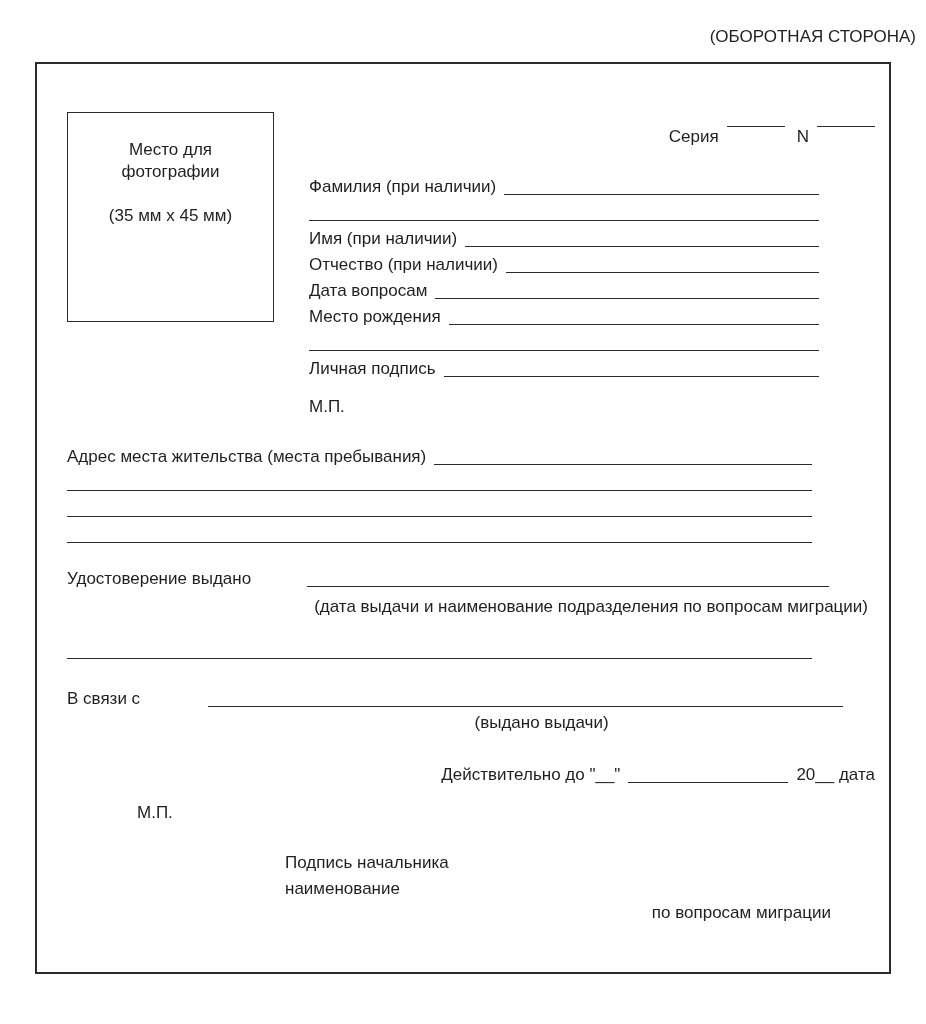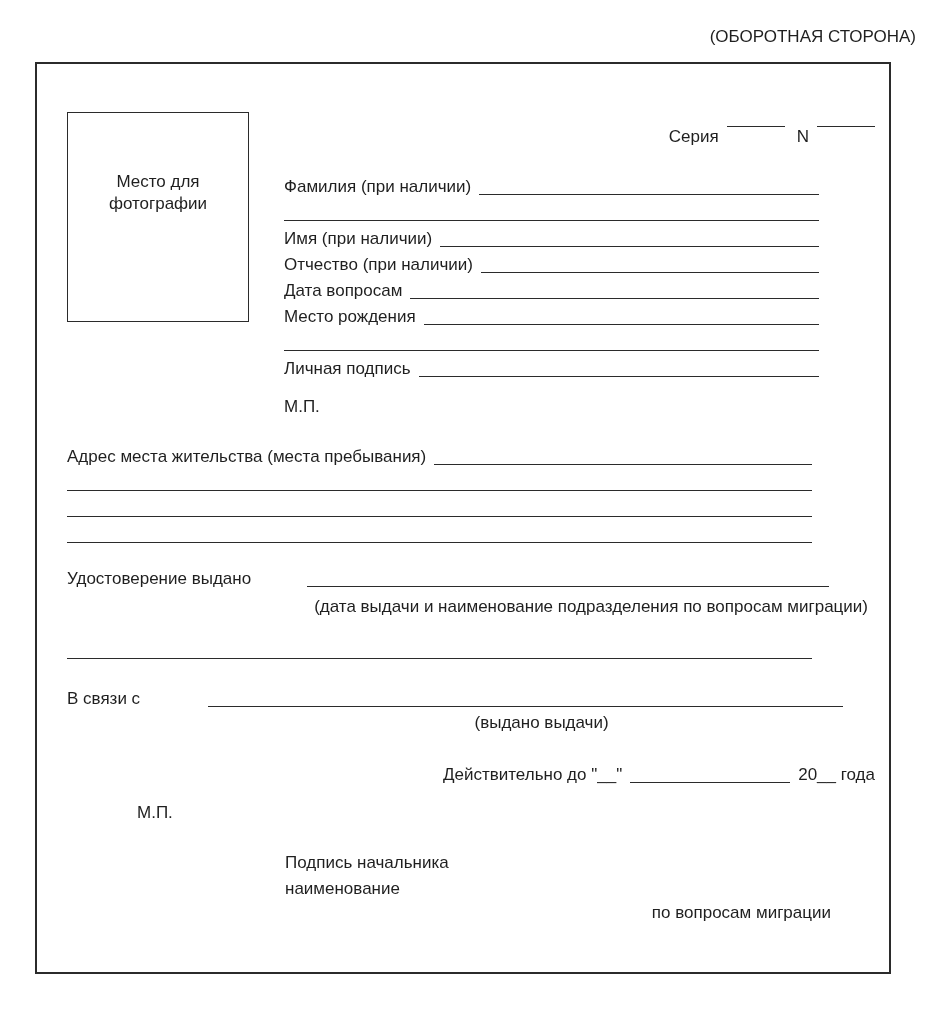--- a/index.html
+++ b/index.html
@@ -17,25 +17,25 @@
     padding: 26px 10px 0 0;
   }
   .form-box {
     margin: 14px 35px 0 35px;
     border: 2px solid #2b2b2b;
     padding: 48px 14px 44px 30px;
   }
   .top-section { display: flex; align-items: flex-start; }
   .photo-box {
     flex: none;
-    width: 182px;
+    width: 207px;
     height: 210px;
     border: 1.5px solid #2b2b2b;
     text-align: center;
-    padding-top: 58px;
+    padding-top: 26px;
   }
   .photo-text { width: 140px; margin: 0 auto; }
   .photo-size { margin-top: 22px; }
   .right-col { flex: 1; margin-left: 35px; min-width: 0; }
   .seriya-row {
     display: flex; justify-content: flex-end; align-items: flex-start;
     height: 22px; margin-top: 14px;
   }
   .fill {
     flex: 1;
@@ -84,20 +84,21 @@
 <body>
 
 <div class="page-note">(ОБОРОТНАЯ СТОРОНА)</div>
 
 <div class="form-box">
 
   <div class="top-section">
 
     <div class="photo-box">
       <div class="photo-text">Место для фотографии</div>
+      <div class="photo-size">(35 мм x 45 мм)</div>
     </div>
 
     <div class="right-col">
 
       <div class="seriya-row">
         <span class="lbl">Серия</span>
         <span class="fill fixed w58"></span>
         <span class="lbl nlab">N</span>
         <span class="fill fixed w58"></span>
       </div>
@@ -176,21 +177,21 @@
       <div class="fill-row">
         <span class="fill"></span>
       </div>
       <div class="reason-caption">(выдано выдачи)</div>
     </div>
   </div>
 
   <div class="valid-row">
     <span class="lbl">Действительно до "__"</span>
     <span class="valid-fill"></span>
-    <span class="lbl">20__ года</span>
+    <span class="lbl">20__ дата</span>
   </div>
 
   <div class="mp-bottom">М.П.</div>
 
   <div class="sig-block">
     <div class="sig-line">Подпись начальника</div>
     <div class="sig-line">наименование</div>
     <div class="sig-row">
       <span class="lbl">по вопросам миграции</span>
       <span class="fill"></span>

